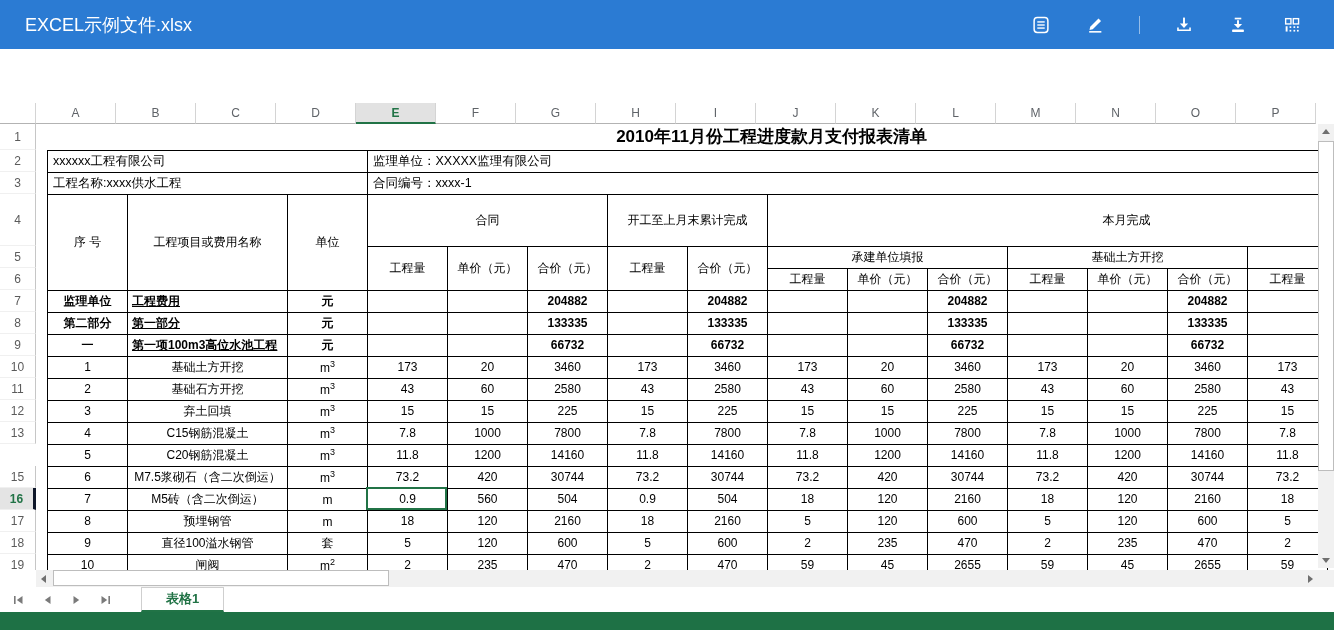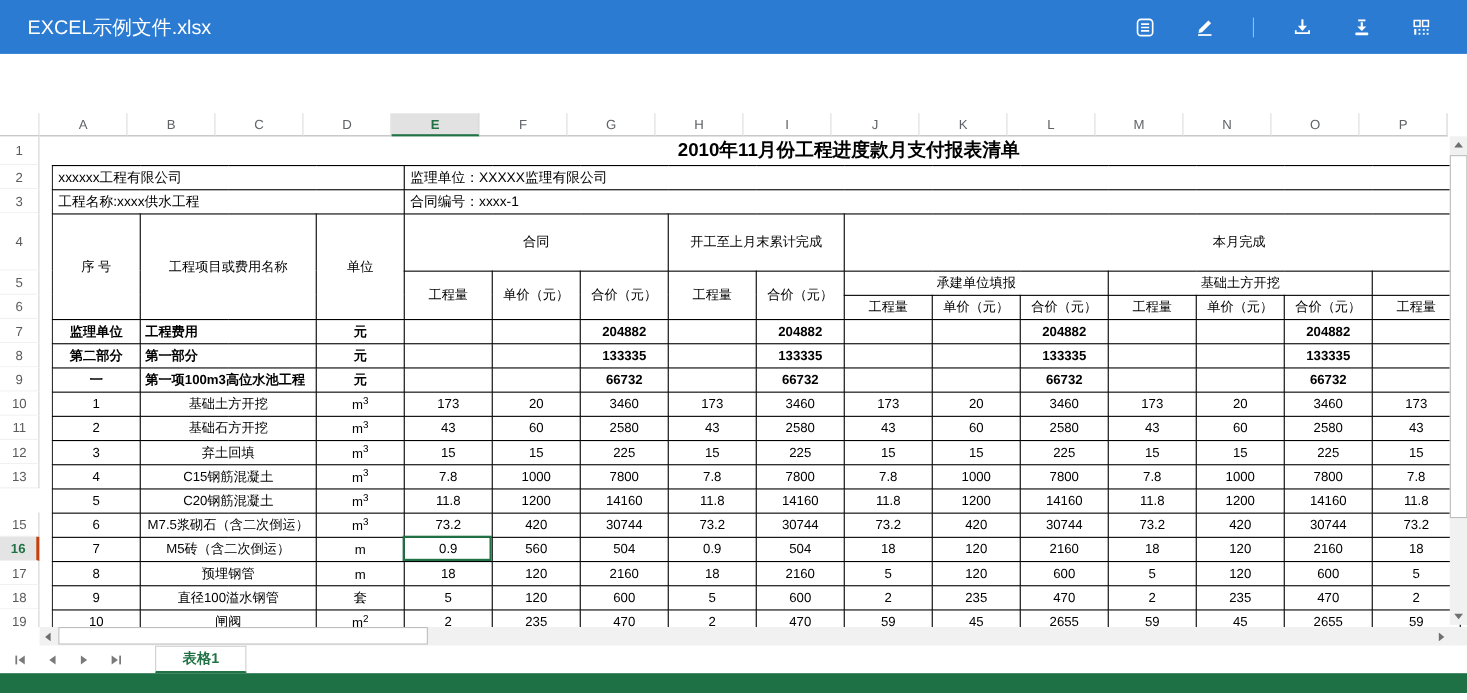--- a/index.html
+++ b/index.html
@@ -17,34 +17,34 @@
   .corner{width:36px;box-sizing:border-box;background:#fff;border-right:1px solid #d4d4d4;border-bottom:1px solid #b3b3b3;}
   .chwrap{display:flex;}
   .ch{width:80px;box-sizing:border-box;background:#fff;border-right:1px solid #d4d4d4;border-bottom:1px solid #b3b3b3;
       display:flex;align-items:center;justify-content:center;font-size:12px;color:#5f6368;}
   .ch.cur{background:#e2e2e2;color:#217346;font-weight:bold;border-bottom:2px solid #217346;}
 
   
   .rowhead{position:absolute;left:0;top:124px;width:36px;height:446px;overflow:hidden;z-index:2;}
   .rh{box-sizing:border-box;display:flex;align-items:center;justify-content:center;font-size:12px;color:#5b5b5b;
       background:#fff;border-right:1px solid #c6c6c6;border-bottom:1px solid #f0f0f0;}
-  .rh.cur{background:#e4e4e4;color:#217346;font-weight:bold;border-right:3px solid #c2410c;}
+  .rh.cur{background:#e4e4e4;color:#217346;font-weight:bold;border-right:3px solid #0f172a;}
 
   
   .gridarea{position:absolute;left:36px;top:124px;width:1282px;height:446px;overflow:hidden;z-index:1;margin-left:11px;}
   table.sheet{border-collapse:collapse;table-layout:fixed;width:1280px;}
   .sheet td{border:1px solid #000;font-size:12px;text-align:center;padding:0 2px;white-space:nowrap;overflow:hidden;}
   tr.r1{height:26px;} tr.r2{height:22px;} tr.r3{height:22px;}
   tr.r4{height:52px;} tr.r5{height:22px;} tr.r6{height:22px;} tr.dr{height:22px;}
   td.tcell{border:none;font-weight:bold;font-size:17px;padding-left:170px;}
   td.info{text-align:left;padding-left:5px;font-size:12.5px;}
   td.month{padding-left:160px;}
   tr.dr td.name{text-align:center;}
   tbody tr.bold td{font-weight:bold;}
-  tbody tr.bold td.name{text-align:left;padding-left:4px;}
+  tbody tr.bold td.name{text-align:left;padding-left:4px;text-decoration:underline;}
   sup.sup{font-size:9px;}
 
   .selbox{position:absolute;left:319px;top:363px;width:81px;height:23px;border:2px solid #217346;
           box-sizing:border-box;pointer-events:none;z-index:4;}
 
   
   .hscroll{position:absolute;left:36px;top:570px;width:1282px;height:17px;background:#f1f1f1;z-index:6;}
   .hs-btn{position:absolute;top:0;width:16px;height:17px;display:flex;align-items:center;justify-content:center;}
   .hs-btn.left{left:0;} .hs-btn.right{right:0;}
   .hs-thumb{position:absolute;left:17px;top:0;width:336px;height:16px;background:#fff;border:1px solid #bdbdbd;box-sizing:border-box;}

